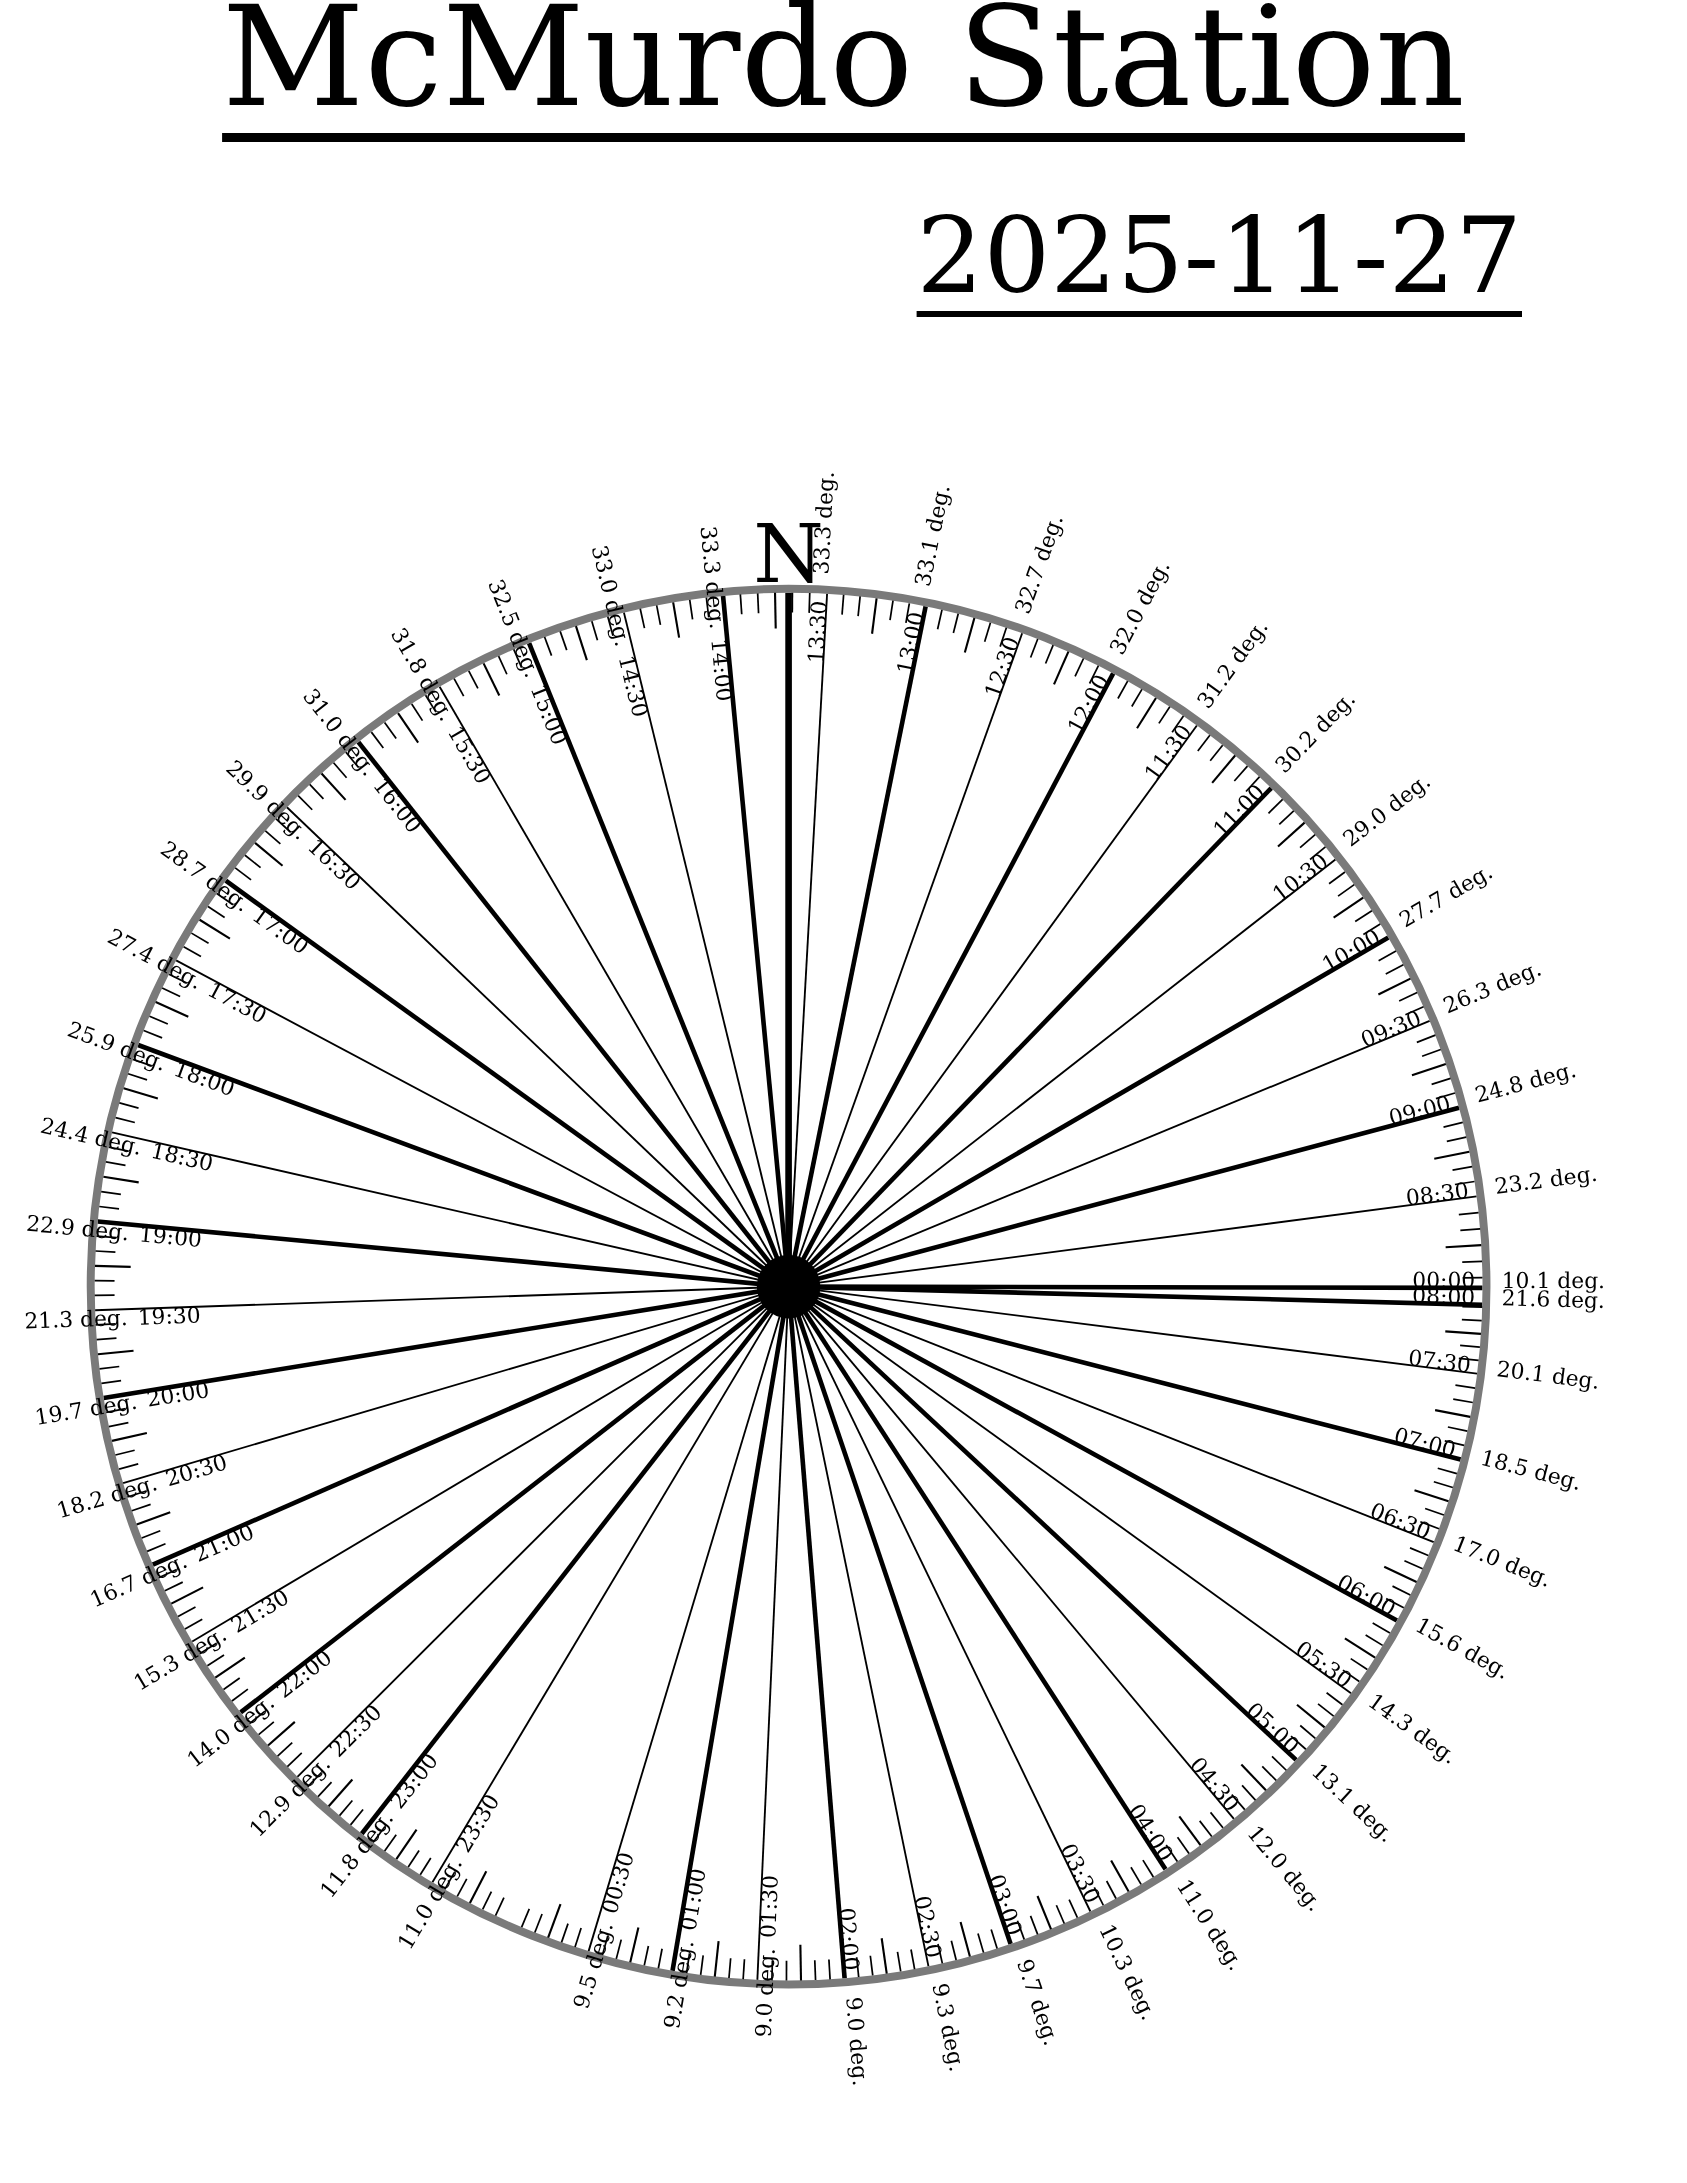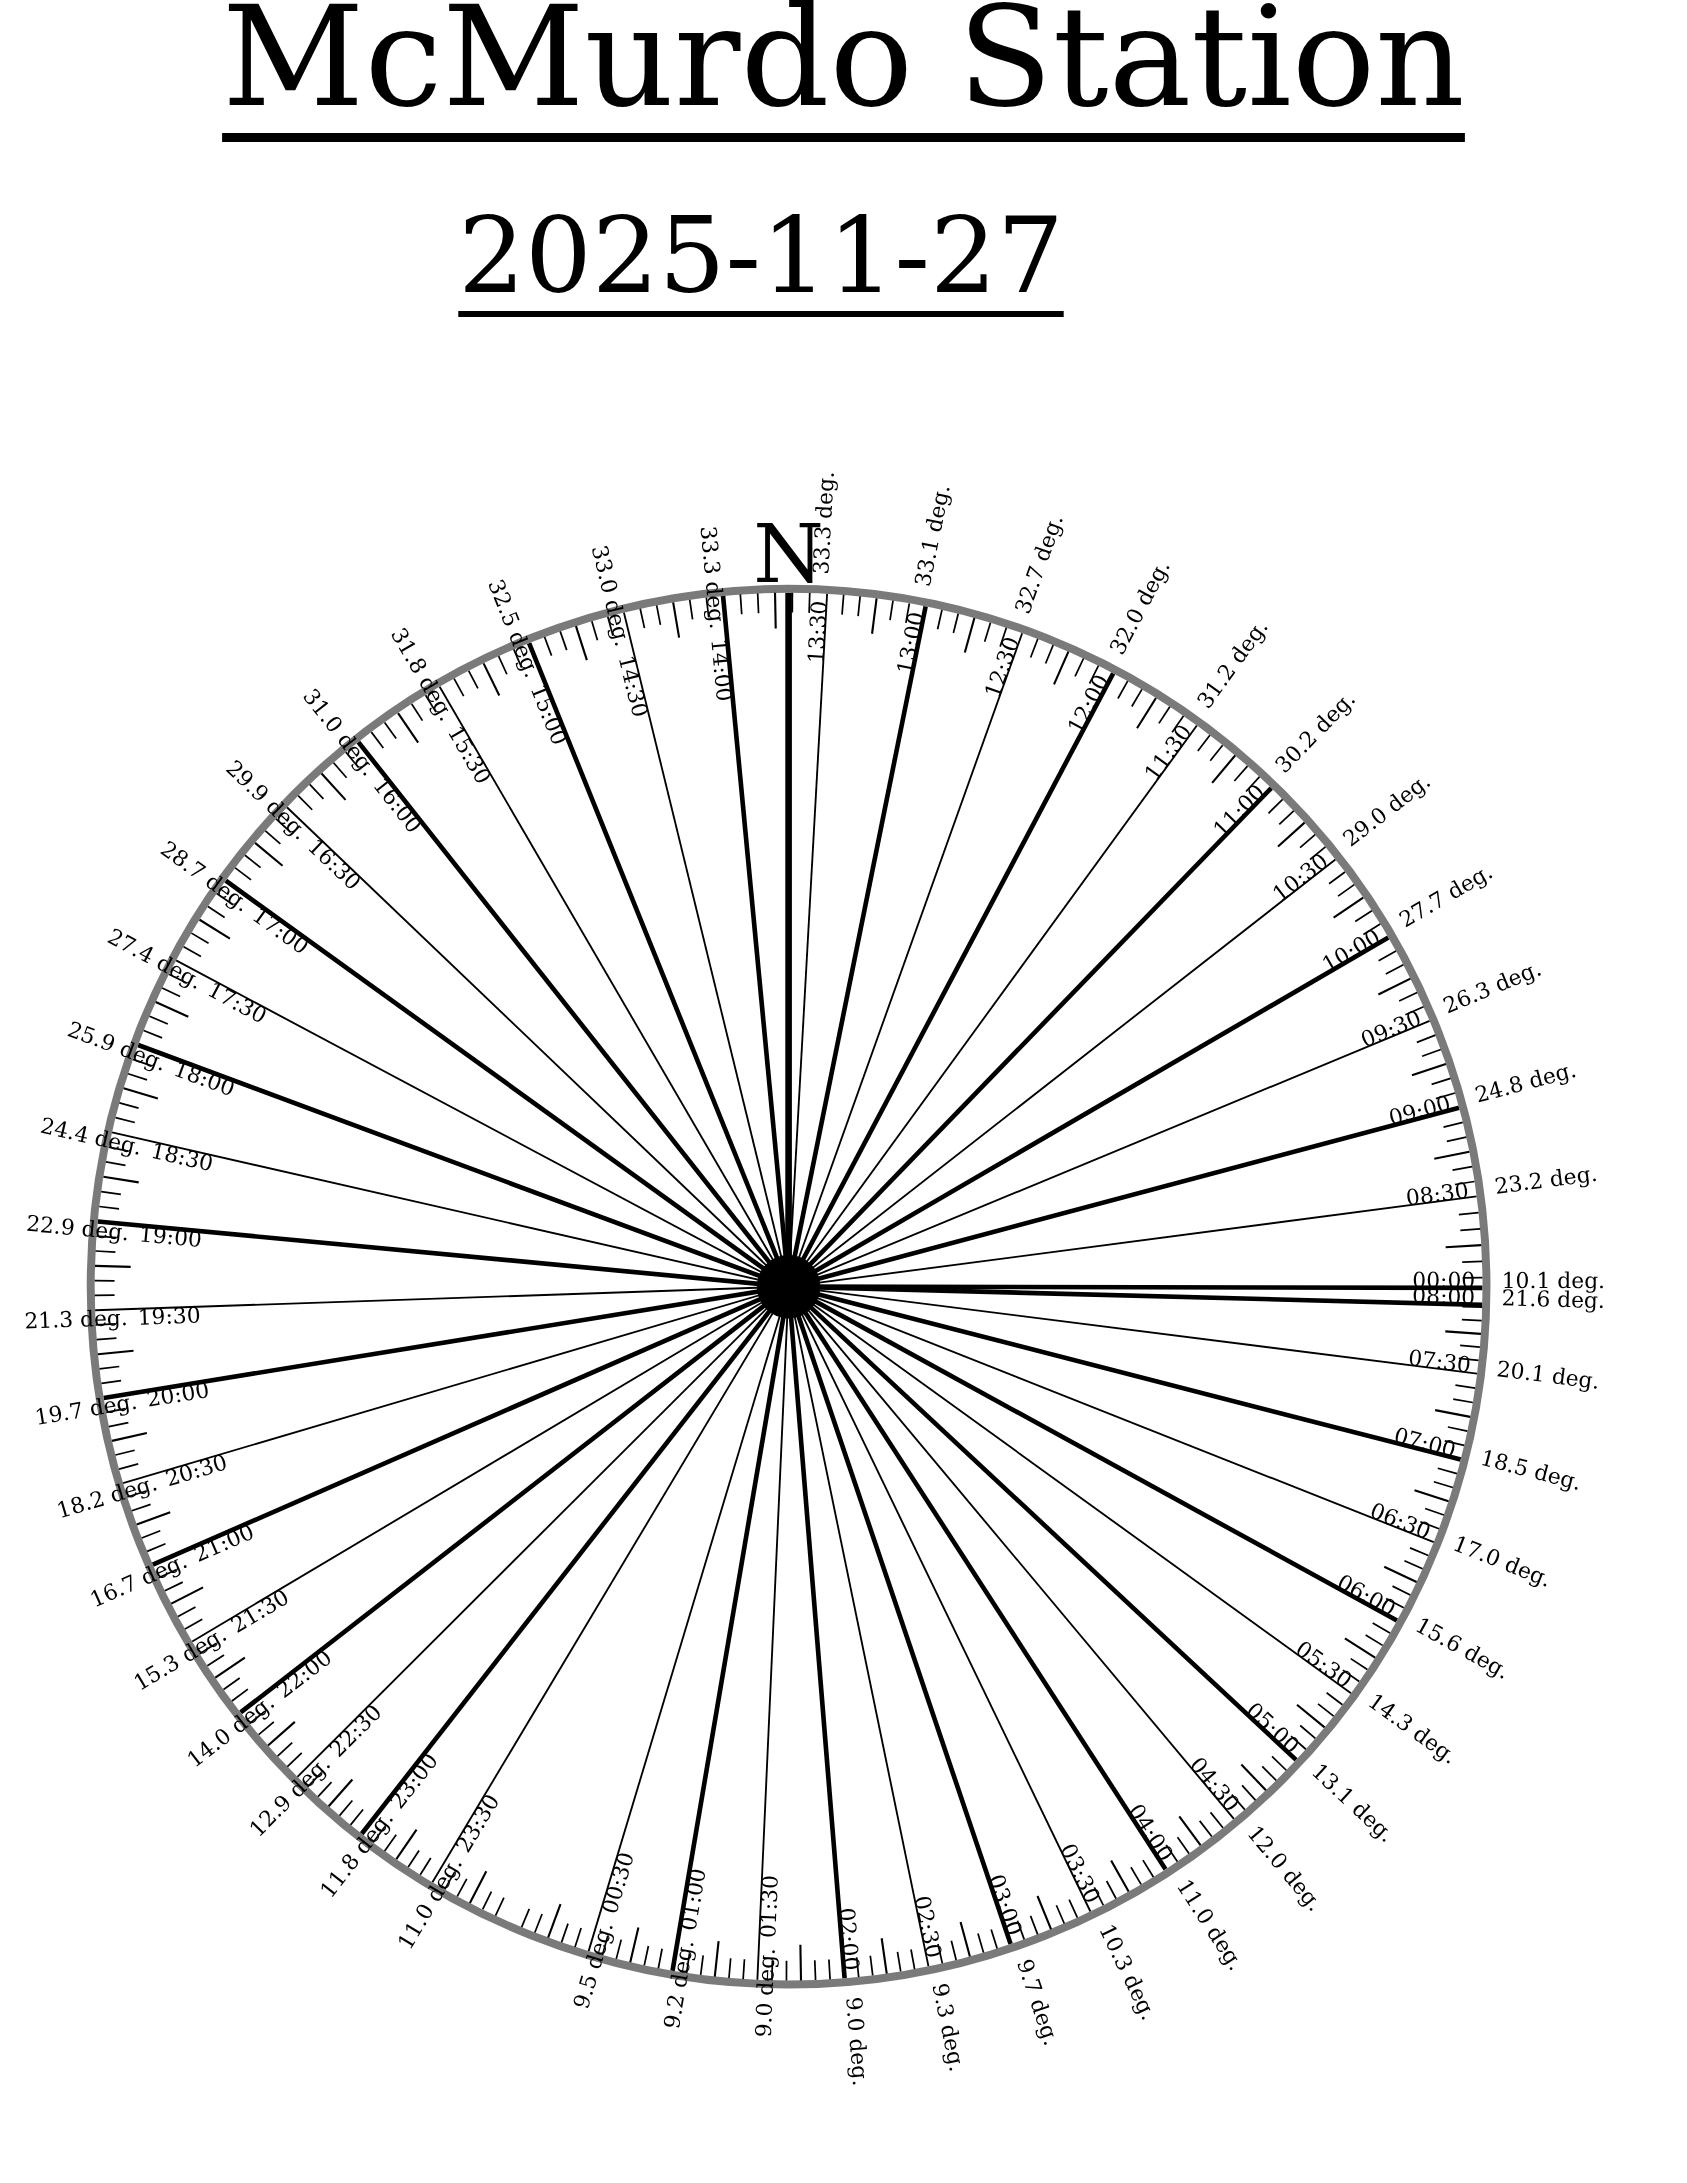--- a/index.html
+++ b/index.html
@@ -1,20 +1,20 @@
 <!DOCTYPE html>
 <html style="font-size:10.6px"><head>
 <meta charset="utf-8">
 <style>
   html,body{margin:0;padding:0;background:#ffffff;width:1687px;height:2183px;overflow:hidden}
   body{font-family:"DejaVu Serif","Liberation Serif",serif;color:#000}
   .title{position:absolute;top:-12px;left:0;width:1687px;text-align:center;
          font-size:139px;line-height:1;white-space:nowrap;
          text-decoration:underline;text-decoration-thickness:8.6px;text-underline-offset:28px}
-  .subtitle{position:absolute;top:204px;left:0;width:1522px;text-align:center;
+  .subtitle{position:absolute;top:204px;left:0;width:1522px;text-align:right;
          font-size:105px;line-height:1;white-space:nowrap;
          text-decoration:underline;text-decoration-thickness:6px;text-underline-offset:18.5px}
   figure.chart{margin:0;position:absolute;left:0;top:0;width:1687px;height:2183px}
   svg{position:absolute;left:0;top:0}
   text{font-family:"DejaVu Serif","Liberation Serif",serif}
 </style>
 </head>
 <body>
 
 <header>

